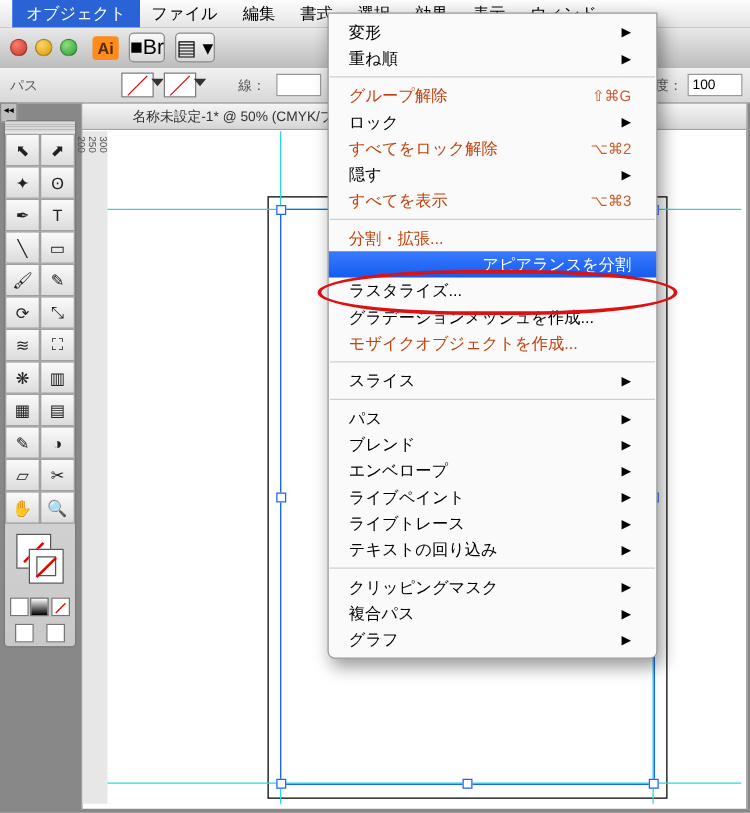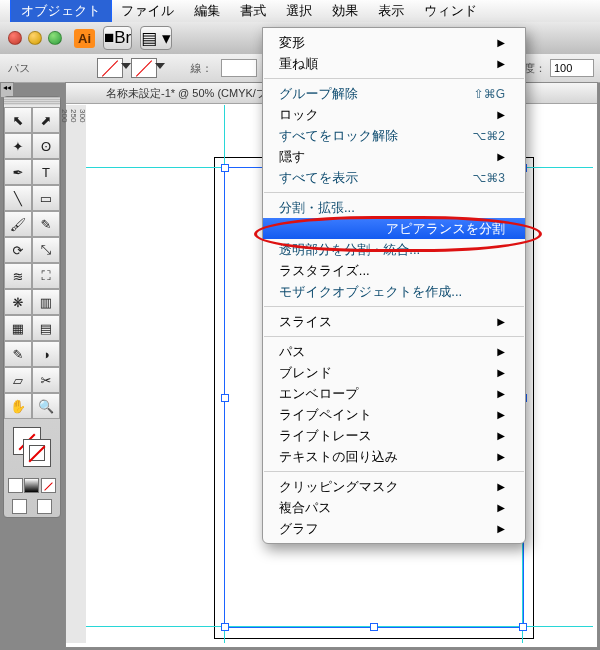--- a/index.html
+++ b/index.html
@@ -70,24 +70,24 @@
 .modes{display:flex;justify-content:space-around;padding:3px;}
 .msq{width:13px;height:13px;border:1px solid #777;background:#fff;}
 .msq.g{background:linear-gradient(#fff,#000);}
 .msq.n{position:relative;}
 .msq.n::after{content:"";position:absolute;left:1px;right:1px;top:50%;border-top:1px solid #e60000;transform:rotate(-45deg);}
 
 
 #minicol{position:absolute;left:0;top:82px;width:12px;height:14px;background:#bfbfbf;border:1px solid #888;font-size:8px;text-align:center;}
 
 
-#menu{position:absolute;left:262px;top:27px;width:262px;background:#fafafa;border:1px solid #9a9a9a;
+#menu{position:absolute;left:262px;top:10px;width:262px;background:#fafafa;border:1px solid #9a9a9a;
  border-radius:0 0 6px 6px;box-shadow:3px 6px 14px rgba(0,0,0,.4);padding:4px 0;}
 .mi{display:flex;align-items:center;height:21px;padding:0 20px 0 16px;position:relative;color:#000;}
-.mi.dis{color:#0c4a6e;}
+.mi.dis{color:#c2410c;}
 .mi.hov{background:linear-gradient(#3a7bff,#145bf0);color:#fff;justify-content:flex-end;}
 .mi .sc{margin-left:auto;font-size:12px;color:inherit;opacity:.85;}
 .mi .ar{margin-left:auto;font-size:10px;}
 .sep{height:1px;background:#cfcfcf;margin:4px 1px;}
 #circle{position:absolute;border:3px solid #d11;border-radius:50%/60%;pointer-events:none;}
 
 </style>
 </head>
 <body>
 <div id="screen">
@@ -263,25 +263,25 @@
         <span>すべてを表示</span>
         <span class="sc">⌥⌘3</span>
       </div>
       <div class="sep"></div>
       <div class="mi dis">
         <span>分割・拡張...</span>
       </div>
       <div class="mi hov">
         <span>アピアランスを分割</span>
       </div>
-      <div class="mi dis">
-        <span>透明部分を分割・統合...</span>
-      </div>
       <div class="mi">
         <span>ラスタライズ...</span>
+      </div>
+      <div class="mi">
+        <span>グラデーションメッシュを作成...</span>
       </div>
       <div class="mi dis">
         <span>モザイクオブジェクトを作成...</span>
       </div>
       <div class="sep"></div>
       <div class="mi">
         <span>スライス</span>
         <span class="ar">▶</span>
       </div>
       <div class="sep"></div>

